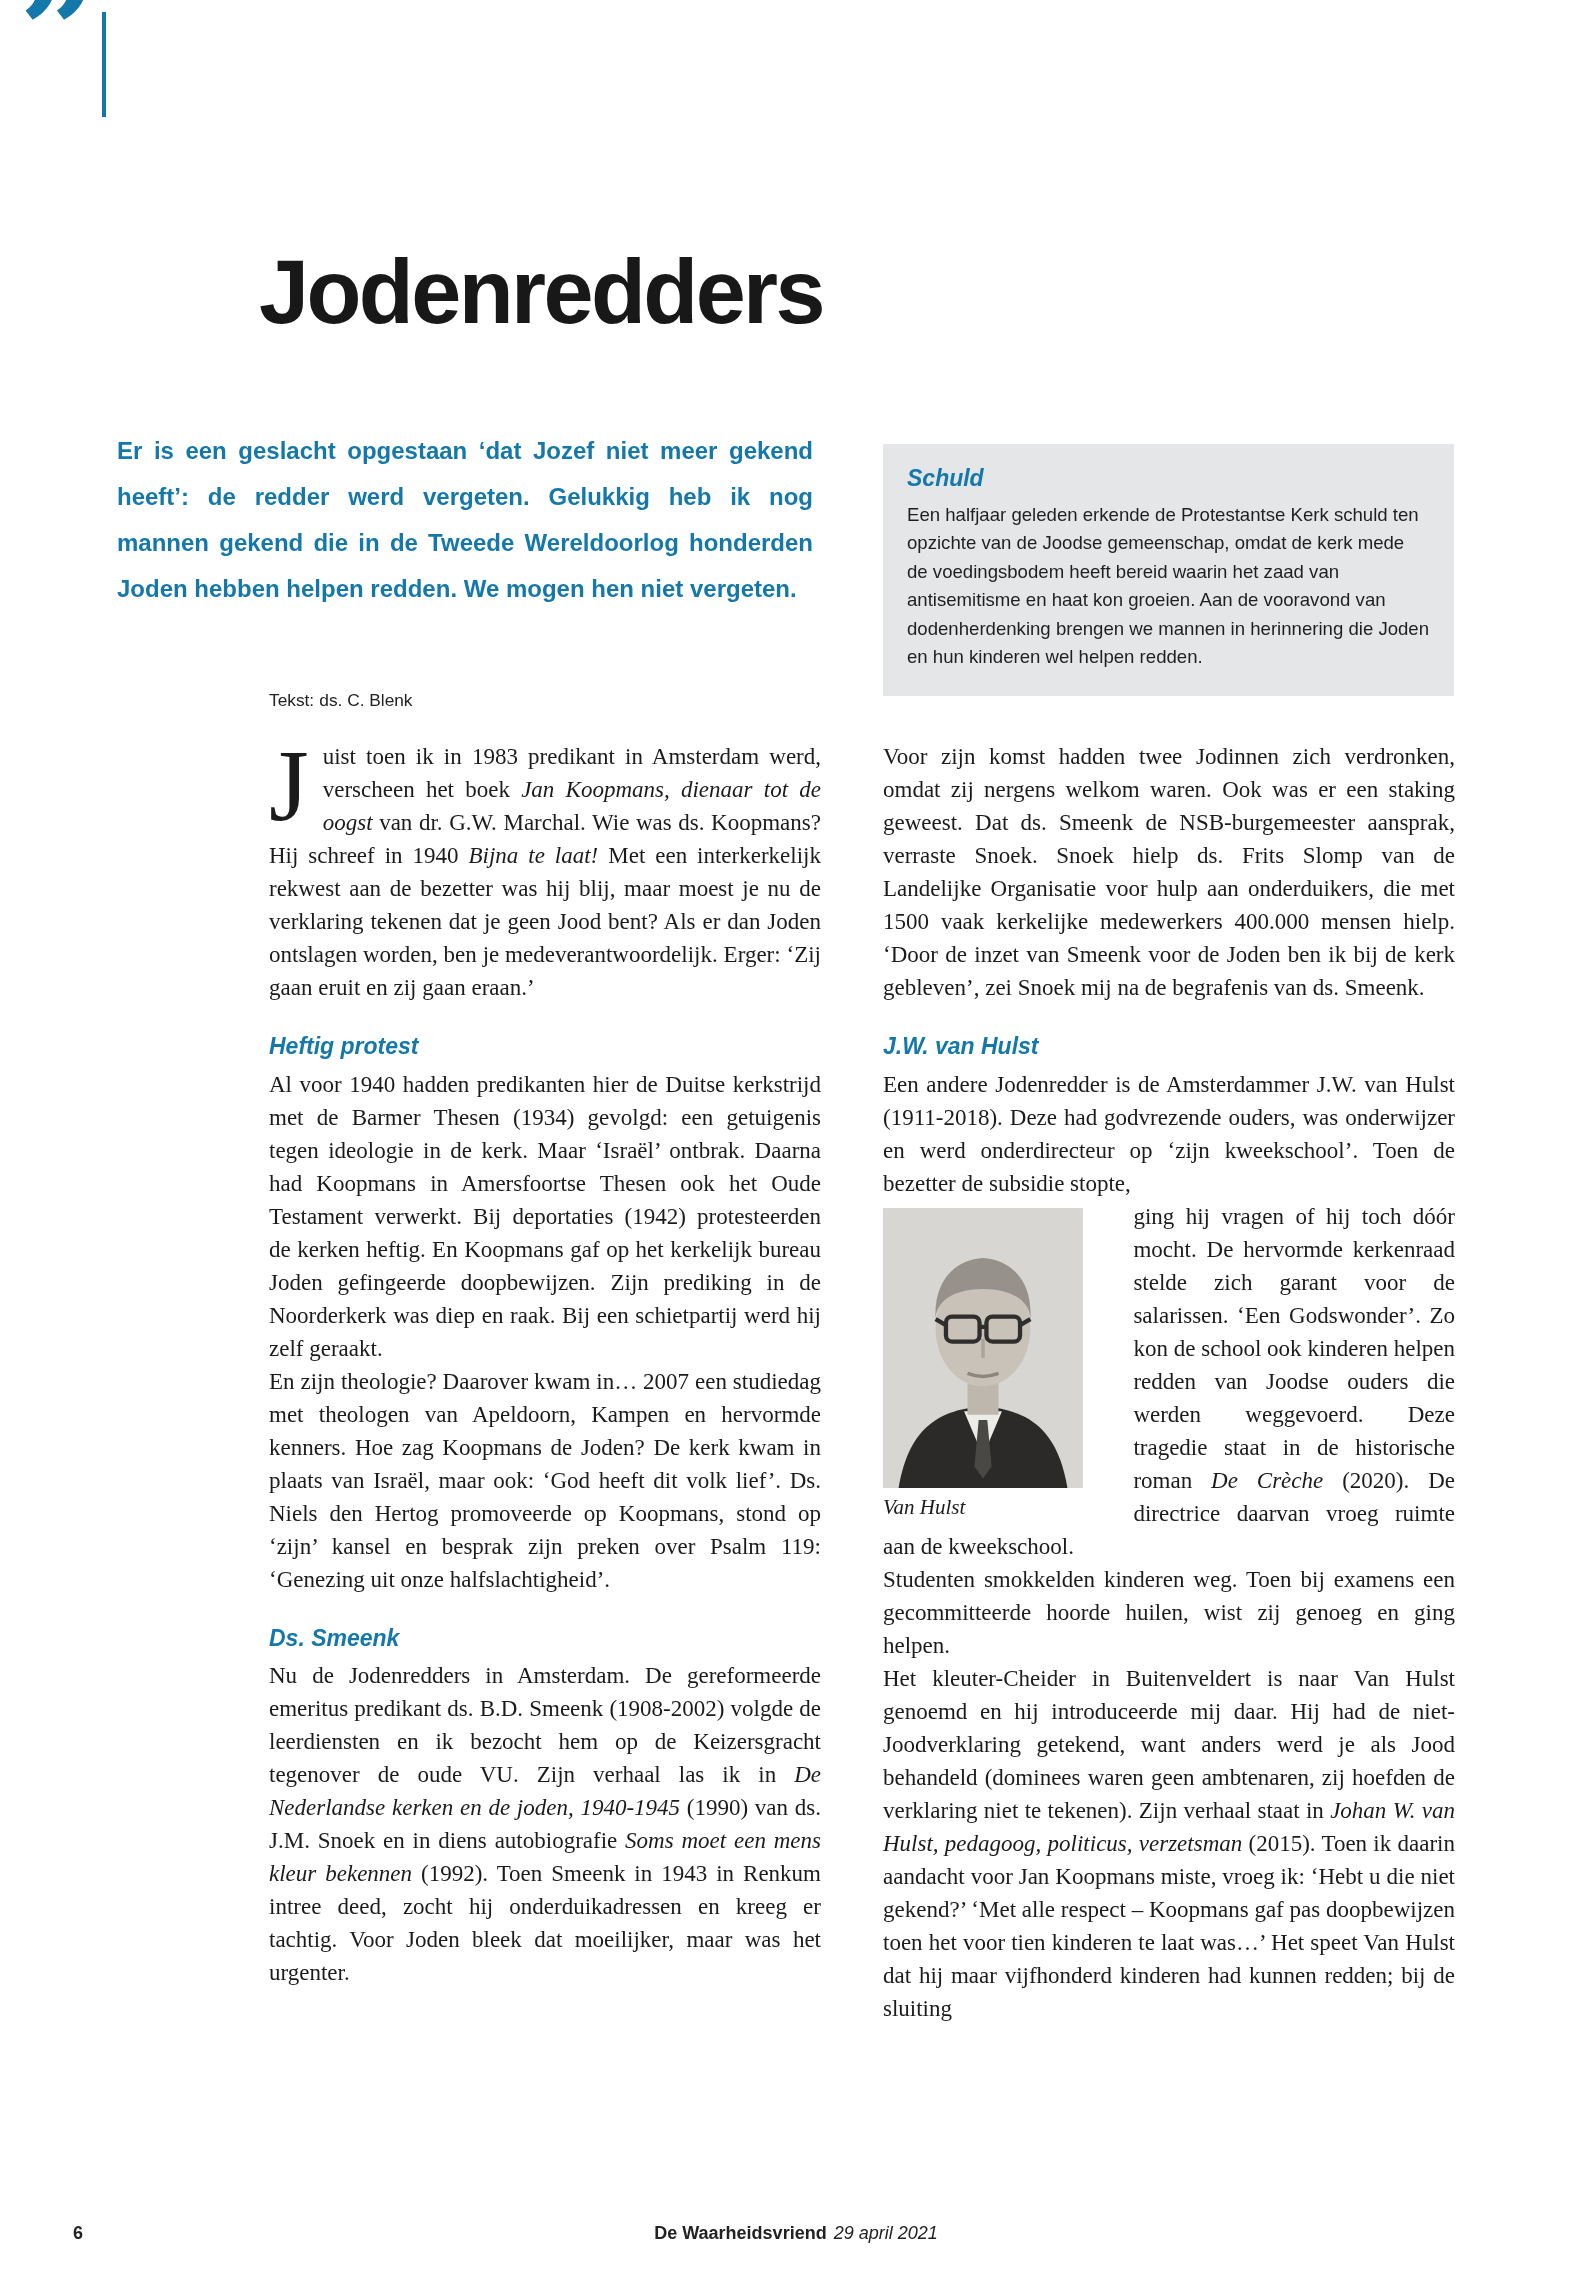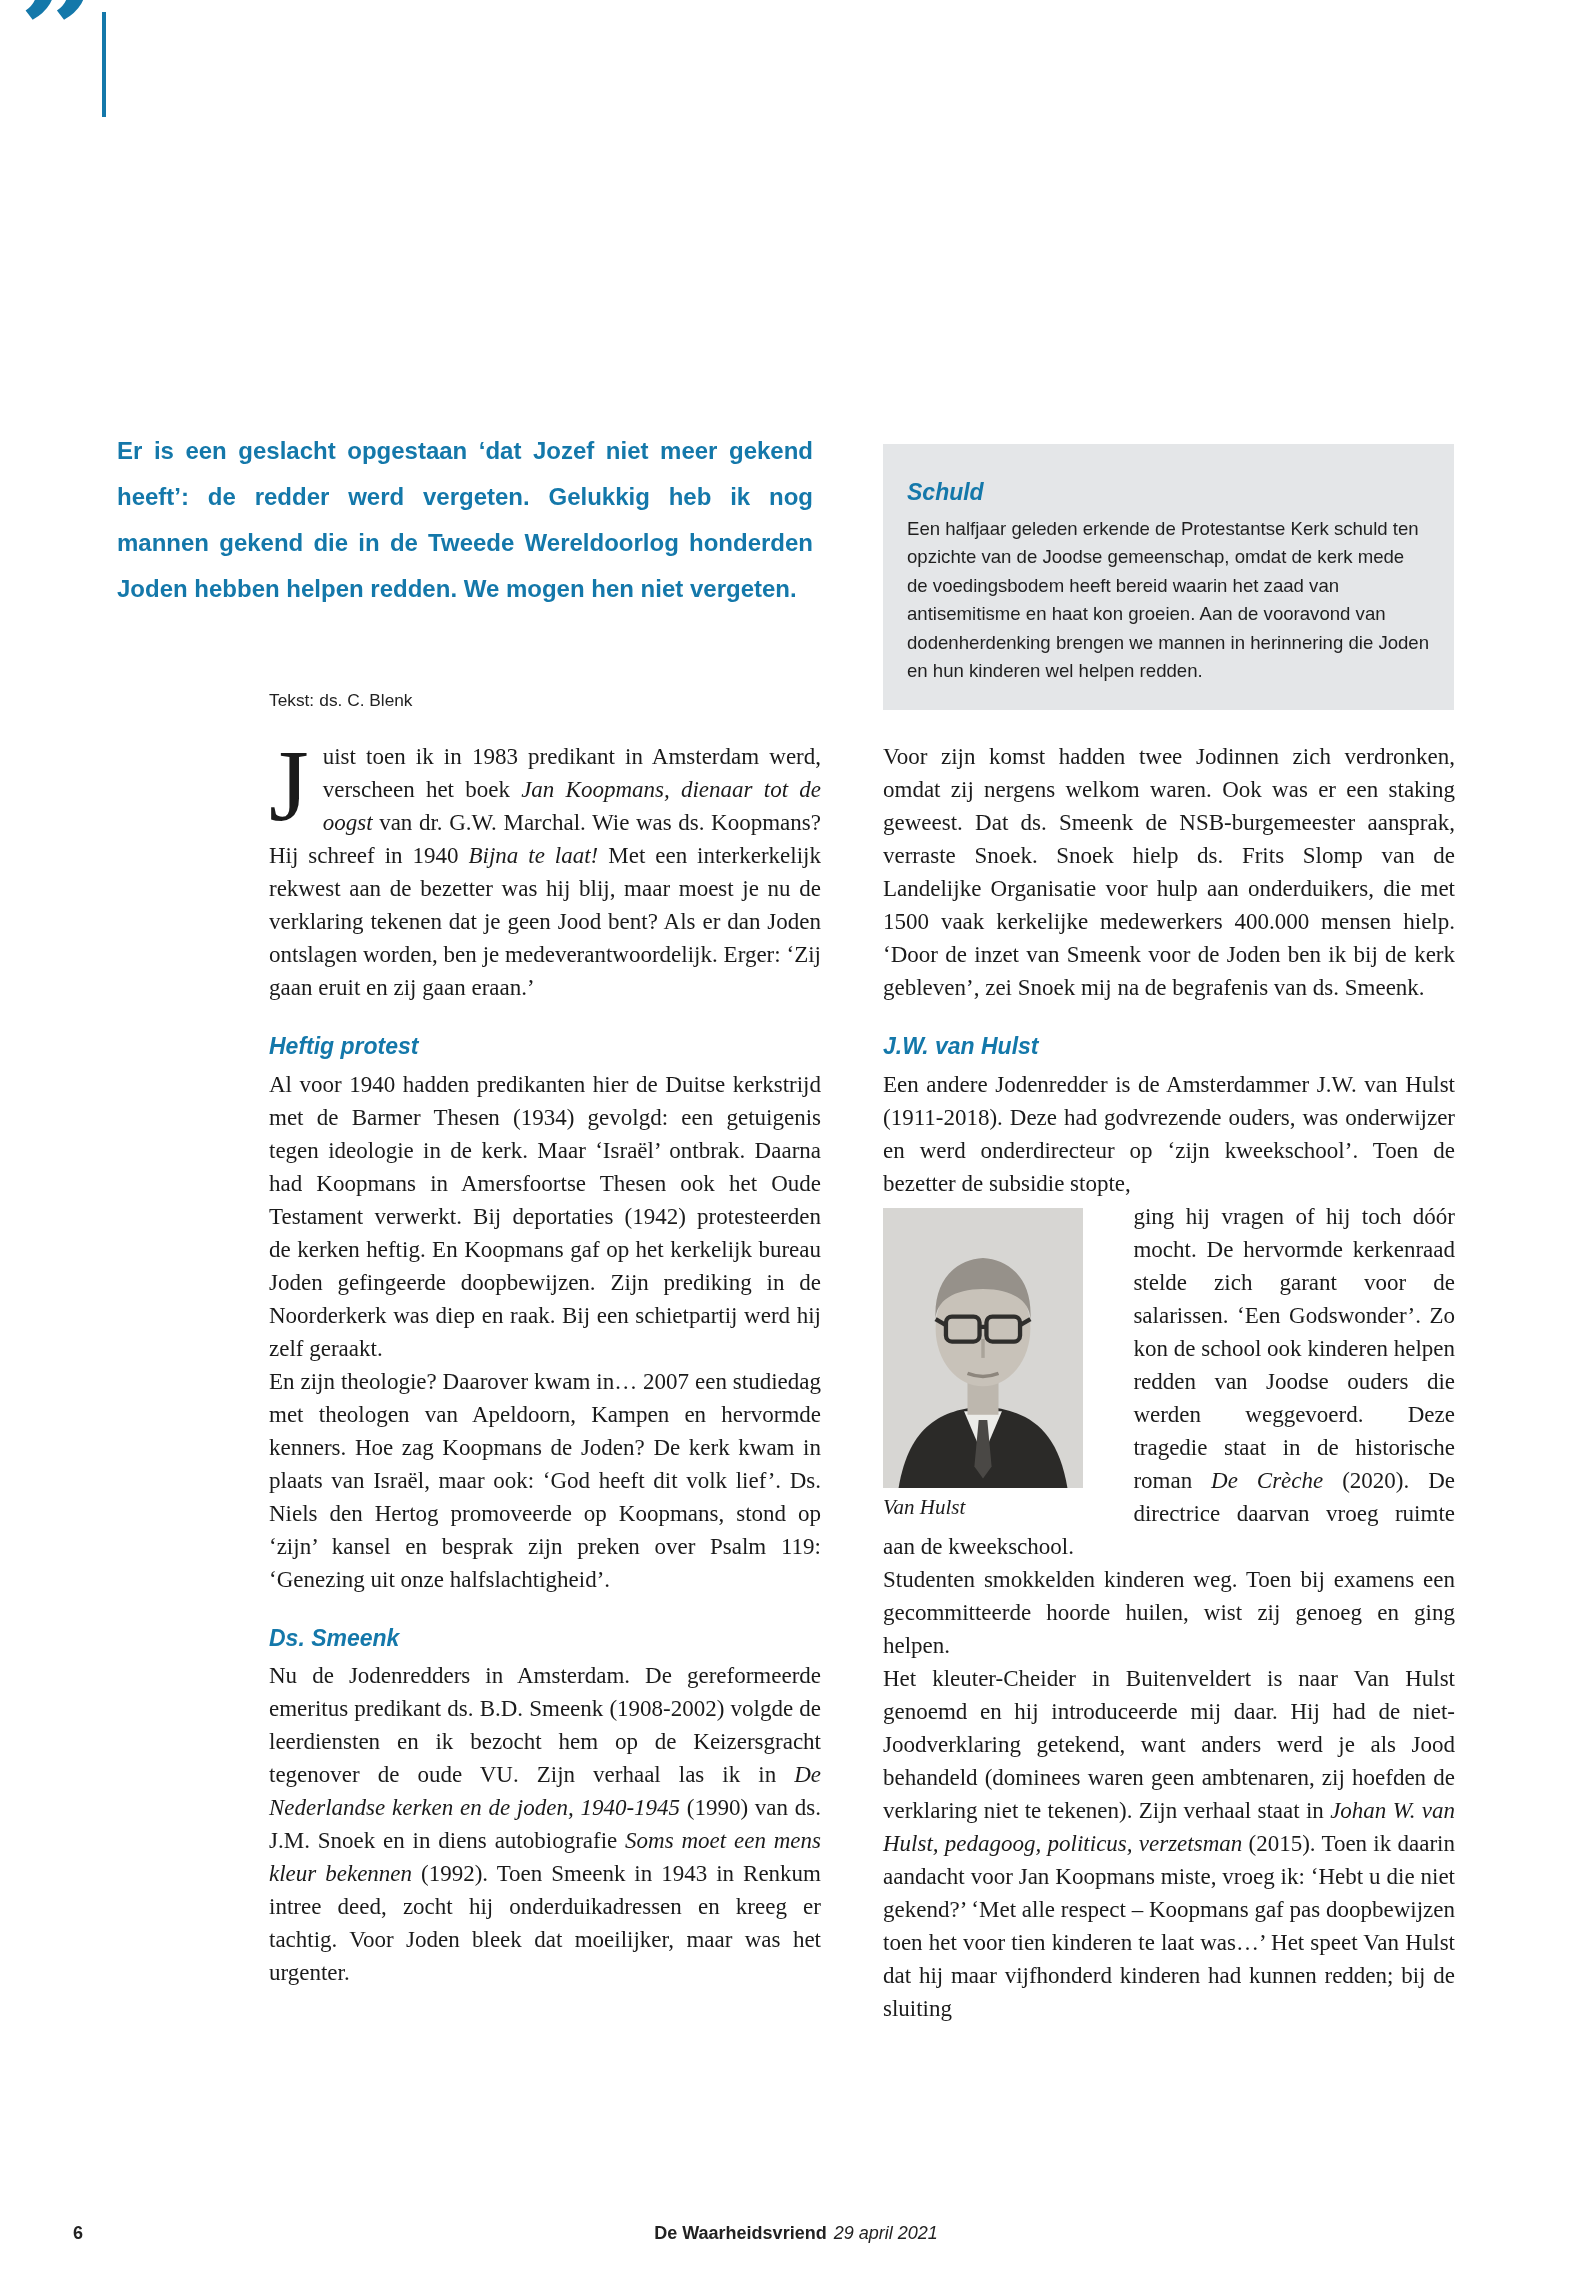--- a/index.html
+++ b/index.html
@@ -14,21 +14,21 @@
           color:#1478aa;}
   .title{position:absolute;left:259px;top:243px;margin:0;font:700 90px/1.1 "Liberation Sans",sans-serif;
          letter-spacing:-2.6px;color:#181818;}
   .intro{position:absolute;left:117px;top:428px;width:696px;margin:0;
          font:700 24px/46px "Liberation Sans",sans-serif;color:#1478aa;text-align:justify;}
   .byline{position:absolute;left:269px;top:690px;font:400 17.3px "Liberation Sans",sans-serif;color:#222;}
   .byline .bd{font-weight:400;}
   .byline span + span{margin-left:5.2px;margin-top:46px;}
 
   .sidebar{position:absolute;left:883px;top:444px;width:571px;box-sizing:border-box;
-           background:#e4e6e8;padding:35px 24px 24px;}
+           background:#e4e6e8;padding:21px 24px 24px;}
   .sidebar h2{margin:0 0 8.6px;font:italic 700 23px "Liberation Sans",sans-serif;color:#1478aa;}
   .sidebar p{margin:0;font:400 18.6px/28.5px "Liberation Sans",sans-serif;color:#1f1f1f;}
 
   .col{position:absolute;top:740px;font:400 23px/33px "Liberation Serif",serif;
        color:#1b1b1b;text-align:justify;}
   .col1{left:269px;width:552px;}
   .col2{left:883px;width:572px;}
   .col p{margin:0;}
   .col h3{margin:29px 0 7px;font:italic 700 23px/1.2 "Liberation Sans",sans-serif;
           color:#1478aa;text-align:left;}
@@ -50,20 +50,21 @@
   .footer-center .it{font-style:italic;margin-left:7px;}
 </style>
 </head>
 <body>
 
 <div class="page">
 
   <div class="quote-mark">”</div>
   <div class="head-rule"></div>
 
+  <h1 class="title">Jodenredders</h1>
 
   <p class="intro">Er is een geslacht opgestaan ‘dat Jozef niet meer gekend heeft’: de redder werd vergeten. Gelukkig heb ik nog mannen gekend die in de Tweede Wereldoorlog honderden Joden hebben helpen redden. We mogen hen niet vergeten.</p>
 
   <div class="byline">
     <span class="bd">Tekst:</span><span>ds. C. Blenk</span>
   </div>
 
   <aside class="sidebar">
     <h2>Schuld</h2>
     <p>Een halfjaar geleden erkende de Protestantse Kerk schuld ten opzichte van de Joodse gemeenschap, omdat de kerk mede de voedingsbodem heeft bereid waarin het zaad van antisemitisme en haat kon groeien. Aan de vooravond van dodenherdenking brengen we mannen in herinnering die Joden en hun kinderen wel helpen redden.</p>

